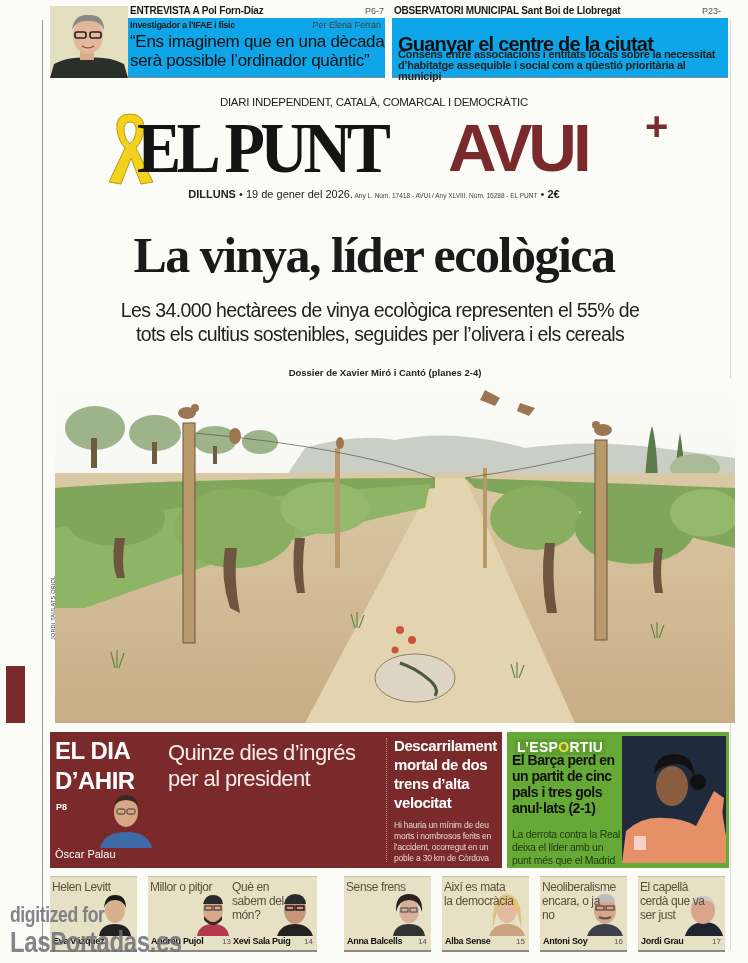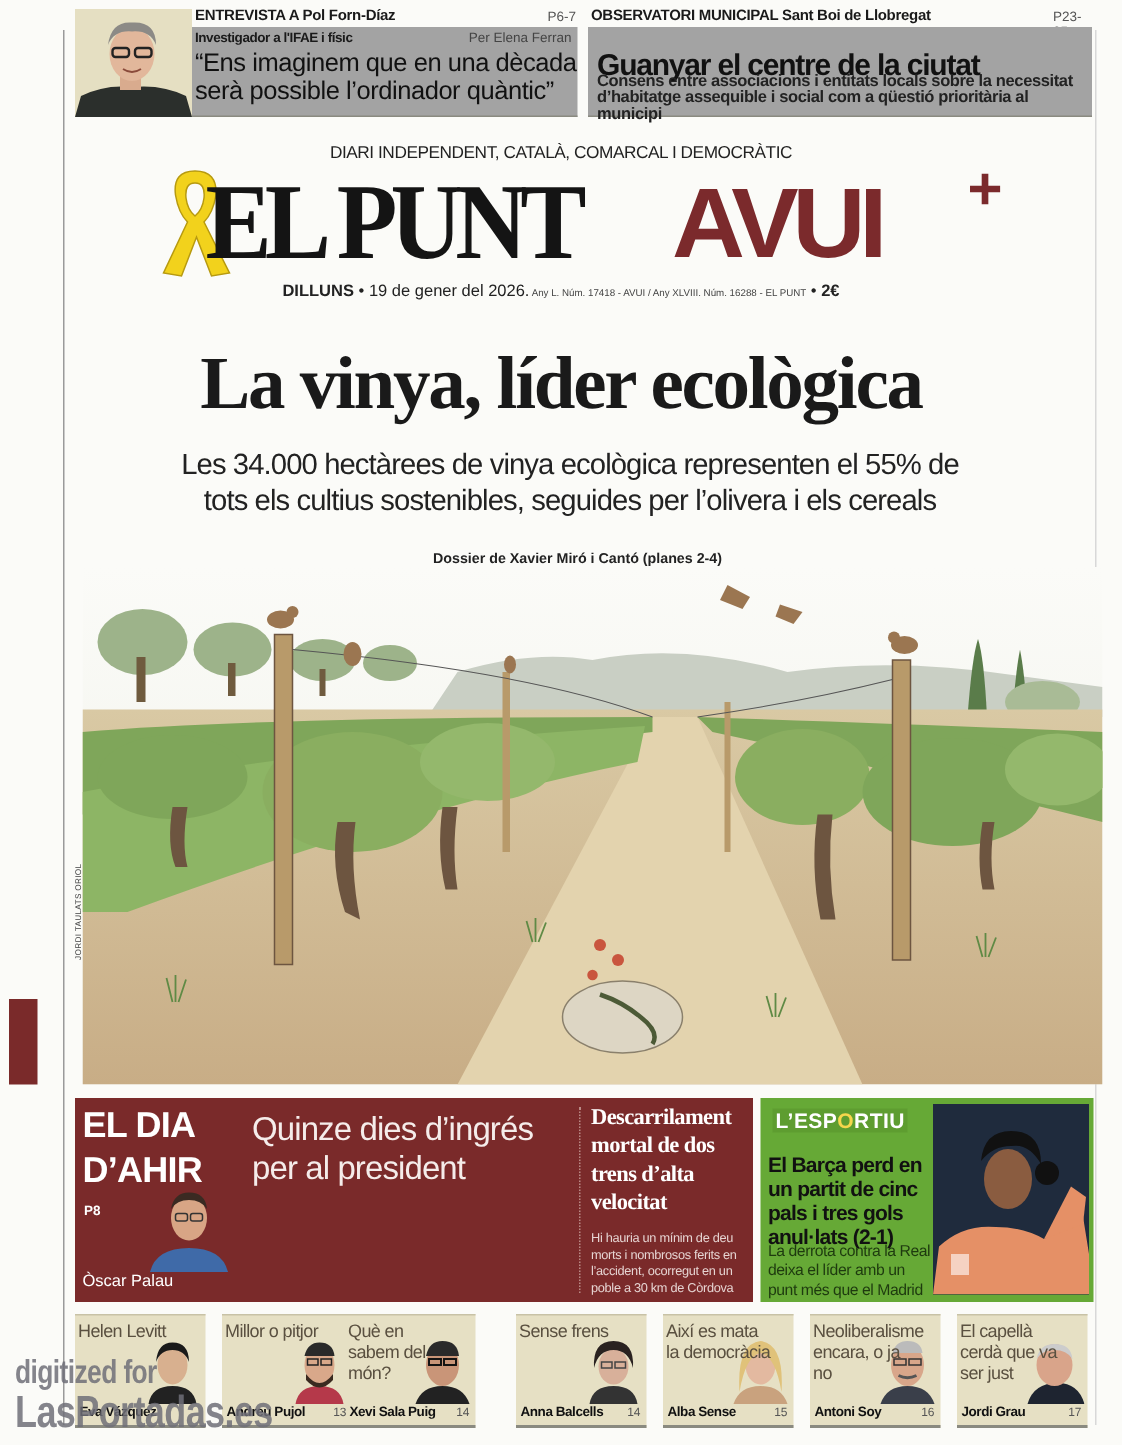--- a/index.html
+++ b/index.html
@@ -8,21 +8,21 @@
 
   .page-rule { position: absolute; left: 42px; top: 20px; width: 1px; height: 930px; background: #9a9a9a; }
   .page-rule-right { position: absolute; left: 730px; top: 20px; width: 1px; height: 930px; background: #d8d8d8; }
   .edge-tab { position: absolute; left: 6px; top: 666px; width: 19px; height: 57px; background: #7a2a2a; }
 
   
   .teaser { position: absolute; top: 0; }
   .teaser .kicker { position: absolute; top: 5px; font-size: 10px; font-weight: bold; font-family: "Liberation Sans Narrow", "Liberation Sans", sans-serif; letter-spacing: -0.2px; }
   .teaser .kicker .place { font-weight: bold; }
   .teaser .pages { position: absolute; top: 6px; font-size: 9px; color: #555; }
-  .teaser .box { position: absolute; top: 18px; background: #a3a3a3; border-bottom: 1px solid #8a8a80; }
+  .teaser .box { position: absolute; top: 18px; background: #0ea5e9; border-bottom: 1px solid #8a8a80; }
   .t1 { left: 50px; width: 335px; height: 80px; }
   .t1 .kicker { left: 80px; }
   .t1 .pages { left: 315px; }
   .t1 .box { left: 0; width: 335px; height: 60px; }
   .t1 .photo { position: absolute; left: 0; top: 6px; width: 78px; height: 72px; overflow: hidden; }
   .t1 .sub { position: absolute; left: 80px; top: 2px; font-size: 9px; font-weight: bold; letter-spacing: -0.3px; }
   .t1 .by { position: absolute; right: 4px; top: 2px; font-size: 9px; color: #444; }
   .t1 .quote { position: absolute; left: 80px; top: 14px; width: 255px; font-size: 17px; line-height: 19px; letter-spacing: -0.3px; color: #111; }
 
   .t2 { left: 390px; width: 340px; height: 80px; }
@@ -55,28 +55,28 @@
 
   
   .red-block { position: absolute; left: 50px; top: 732px; width: 452px; height: 136px; background: #7a2a2a; color: #fff; }
   .eldia { position: absolute; left: 5px; top: 4px; font-size: 24px; line-height: 30px; font-weight: bold; letter-spacing: -0.5px; }
   .eldia-page { position: absolute; left: 6px; top: 70px; font-size: 9px; font-weight: bold; }
   .oscar-photo { position: absolute; left: 46px; top: 58px; width: 60px; height: 58px; }
   .oscar-name { position: absolute; left: 5px; top: 116px; font-size: 11px; font-weight: normal; }
   .quinze { position: absolute; left: 118px; top: 8px; width: 215px; font-size: 22px; line-height: 26px; letter-spacing: -0.6px; color: #f5ecea; }
   .quinze-dek { position: absolute; left: 118px; top: 90px; width: 220px; font-size: 11px; line-height: 15px; letter-spacing: -0.3px; color: #f1e3e1; }
   .red-divider { position: absolute; left: 336px; top: 6px; width: 0; height: 124px; border-left: 1px dotted #b98a86; }
-  .descarr { position: absolute; left: 344px; top: 4px; width: 108px; font-size: 15px; line-height: 19px; font-weight: bold; letter-spacing: -0.4px; font-family: Liberation Serif, serif; }
+  .descarr { position: absolute; left: 344px; top: 4px; width: 108px; font-size: 15px; line-height: 19px; font-weight: bold; letter-spacing: -0.4px; }
   .descarr-dek { position: absolute; left: 344px; top: 88px; width: 106px; font-size: 8.5px; line-height: 11px; color: #e6d4d2; letter-spacing: -0.2px; }
 
   
   .esp-block { position: absolute; left: 507px; top: 732px; width: 222px; height: 136px; background: #66a936; }
   .esp-title { position: absolute; left: 8px; top: 7px; background: #5e9d30; color: #fff; font-size: 14px; font-weight: bold; letter-spacing: 0.3px; padding: 0 2px; }
   .esp-title .accent { color: #f5d64c; }
-  .esp-head { position: absolute; left: 5px; top: 36px; width: 110px; font-size: 14px; line-height: 16px; font-weight: bold; color: #111; letter-spacing: -0.5px; }
+  .esp-head { position: absolute; left: 5px; top: 20px; width: 110px; font-size: 14px; line-height: 16px; font-weight: bold; color: #111; letter-spacing: -0.5px; }
   .esp-dek { position: absolute; left: 5px; top: 96px; width: 112px; font-size: 10.5px; line-height: 13px; color: #1e3a0f; letter-spacing: -0.3px; }
   .esp-photo { position: absolute; left: 115px; top: 4px; width: 104px; height: 127px; background: #1e2a3c; overflow: hidden; }
 
   
   .cols { position: absolute; left: 50px; top: 876px; width: 680px; height: 78px; }
   .col { position: absolute; top: 0; width: 87px; height: 76px; background: #e6e0c4; border-bottom: 2px solid #8a8a80; border-top: 1px solid #c8c2a6; overflow: hidden; }
   .col .ctitle { position: absolute; left: 2px; top: 3px; width: 70px; font-size: 12px; line-height: 14px; color: #5a5040; letter-spacing: -0.4px; z-index: 2; }
   .col .cname { position: absolute; left: 3px; bottom: 4px; font-size: 9px; font-weight: bold; color: #111; z-index: 3; letter-spacing: -0.3px; }
   .col .cpage { position: absolute; right: 4px; bottom: 4px; font-size: 8px; color: #555; z-index: 3; }
   .col .cphoto { position: absolute; right: 2px; bottom: 14px; width: 40px; height: 46px; z-index: 1; }

